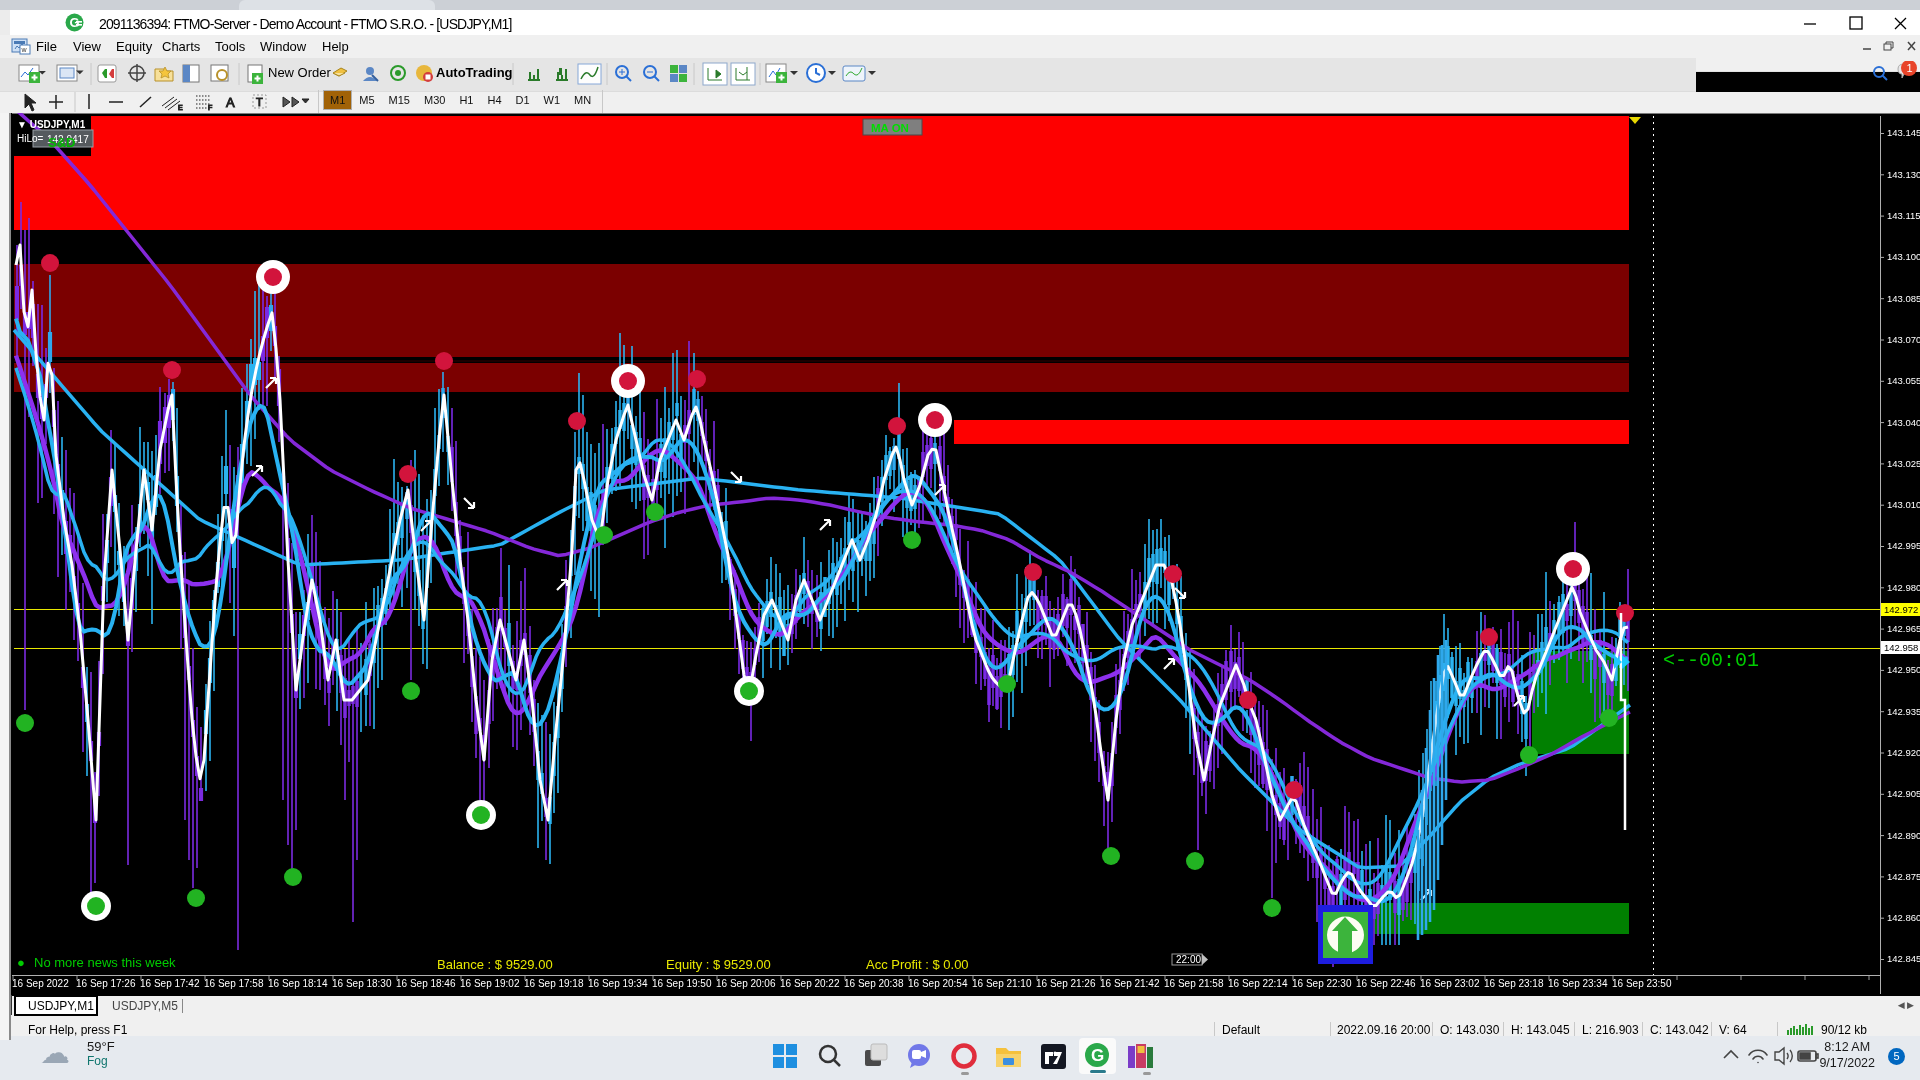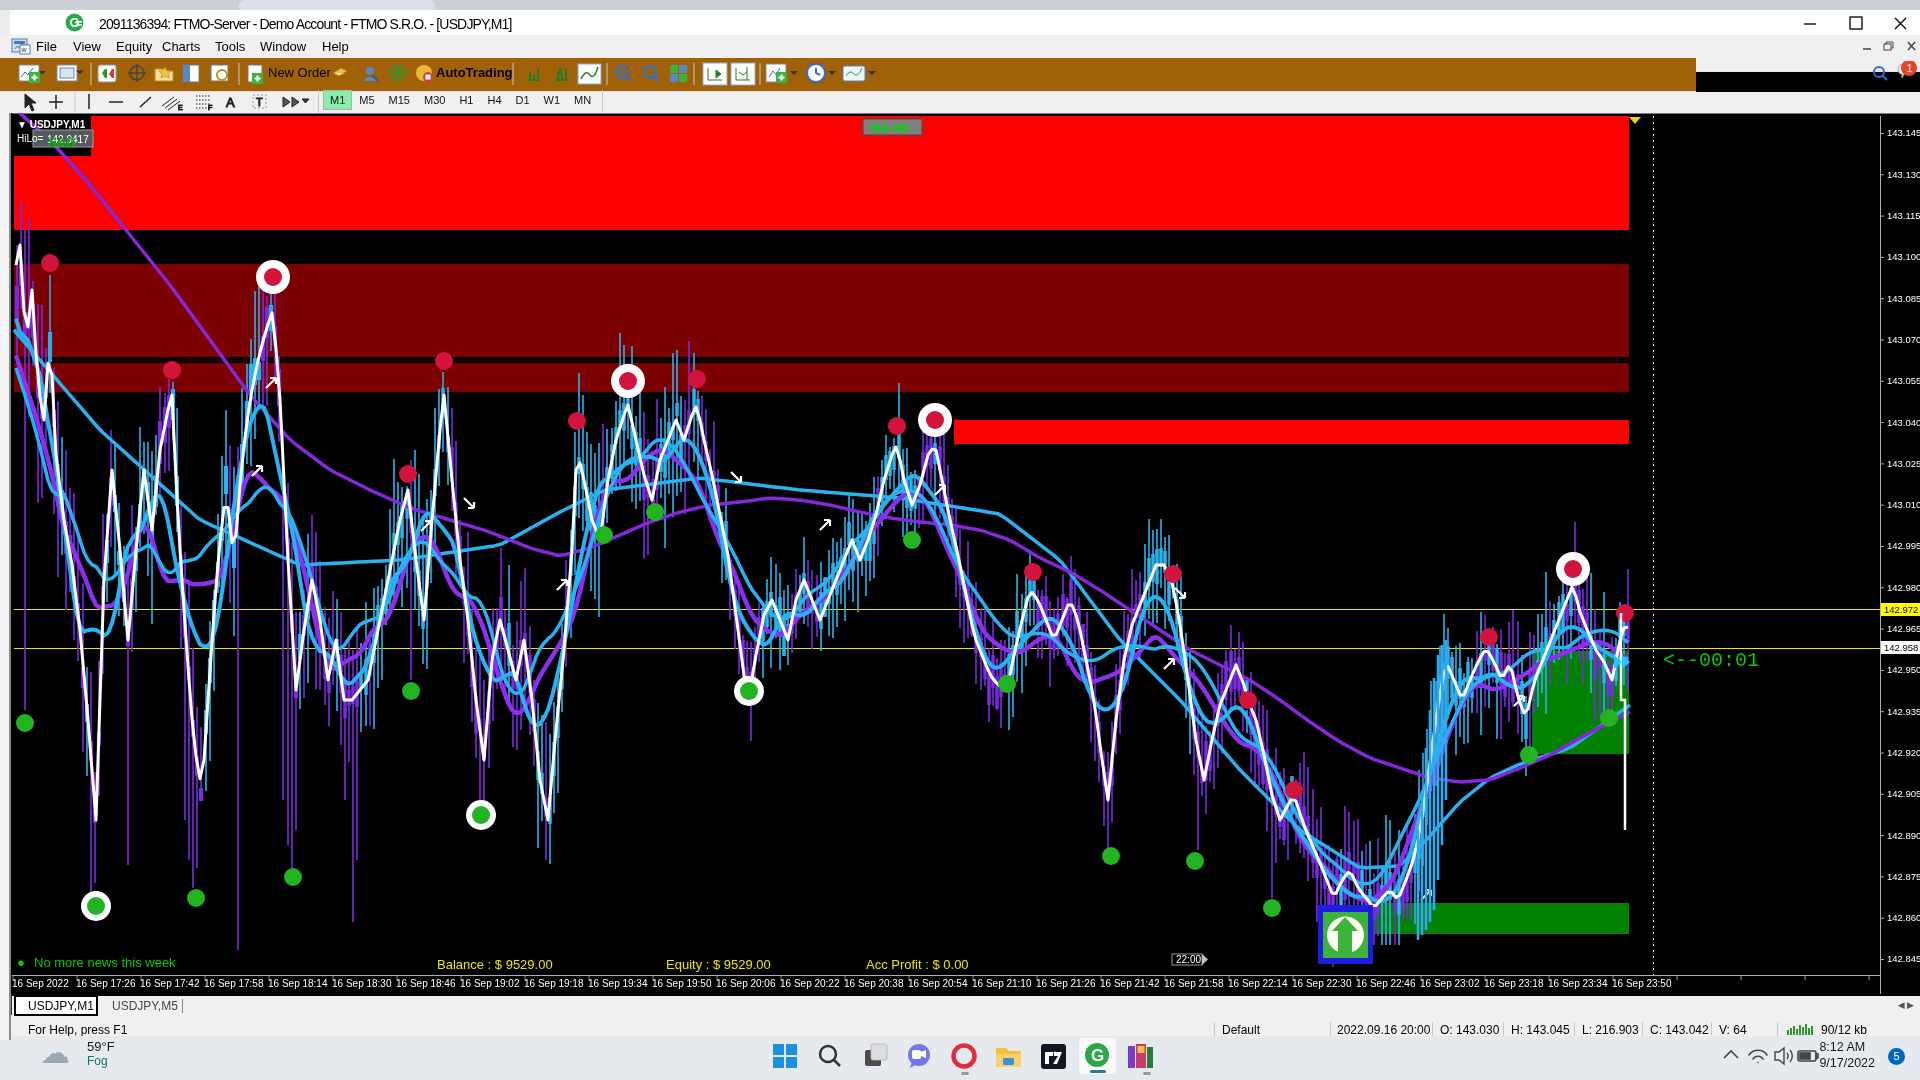--- a/index.html
+++ b/index.html
@@ -8,27 +8,27 @@
 .appico{position:absolute;left:55px;top:3px}
 .title{position:absolute;left:89px;top:6px;font-size:14px;color:#000;letter-spacing:-0.85px}
 .wctl{position:absolute;right:5px;top:0}
 .menubar{position:absolute;left:0px;top:35px;width:1920px;height:37px;background:#f0f0f0;border-bottom:1px solid #e2e2e2}
 .mdoc{position:absolute;left:11px;top:3px}
 .mi{position:absolute;top:4px;font-size:13px;color:#000}
 .mi:nth-of-type(1){left:36px}.mi:nth-of-type(2){left:73px}.mi:nth-of-type(3){left:116px}
 .mi:nth-of-type(4){left:162px}.mi:nth-of-type(5){left:215px}.mi:nth-of-type(6){left:260px}
 .mi:nth-of-type(7){left:322px}
 .mdictl{position:absolute;right:0px;top:3px}
-.tb1{position:absolute;left:0px;top:58px;width:1696px;height:34px;background:#a16207;border-bottom:1px solid #dcdcdc}
+.tb1{position:absolute;left:0px;top:58px;width:1696px;height:34px;background:#e5e5e5;border-bottom:1px solid #dcdcdc}
 .tb1 svg{position:absolute;left:0;top:3px}
 .tb2{position:absolute;left:0px;top:92px;width:1920px;height:21px;background:#f0f0f0}
 .tb2 svg{position:absolute;left:0;top:-3px}
 .tfwrap{position:absolute;left:318px;top:-2px;height:24px;border-left:1px solid #c8c8c8;border-right:1px solid #c8c8c8;padding:0 4px}
 .tf{display:inline-block;font-size:11px;color:#111;padding:4px 7px;margin-top:0px}
-.tf.on{background:#86efac;border:1px solid #b0b0b0;padding:3px 6px}
+.tf.on{background:#a16207;border:1px solid #b0b0b0;padding:3px 6px}
 #chartwrap{position:absolute;left:0;top:113px;width:1632px;height:883px;background:#000}
 #chartwrap svg{position:absolute;left:0;top:0}
 text.ax{font-family:"Liberation Sans";font-size:10px;fill:#ffffff}
 text.axp{font-family:"Liberation Sans";font-size:9.5px;fill:#ffffff}
 text.axb{font-family:"Liberation Sans";font-size:9.5px;fill:#000000}
 text.lbl{font-family:"Liberation Sans";font-size:10px;fill:#ffffff;font-weight:bold}
 text.lbl2{font-family:"Liberation Sans";font-size:10px;fill:#ffffff}
 text.snd{font-family:"Liberation Sans";font-size:13px;fill:#00b800;font-weight:bold}
 text.maon{font-family:"Liberation Sans";font-size:11.5px;fill:#00dd00;font-weight:bold}
 text.cdn{font-family:"Liberation Mono";font-size:20px;fill:#00cc00}
@@ -48,21 +48,21 @@
 .weather{position:absolute;left:40px;top:3px}
 .wcloud{font-size:30px;color:#9aa7b5;position:absolute;left:0;top:-4px}
 .wtxt{position:absolute;left:47px;top:0}
 .wt1{font-size:13px;color:#1a1a1a}
 .wt2{font-size:12px;color:#0f766e}
 .ticons{position:absolute;left:765px;top:0;width:400px;height:40px}
 .ticons svg{position:absolute;left:0;top:0}
 .udash{position:absolute;top:36px;width:8px;height:3px;border-radius:2px;background:#999}
 .tray{position:absolute;right:0;top:0;width:200px;height:40px}
 .tray svg{position:absolute;left:0;top:0}
-.clock{position:absolute;right:45px;top:3px;text-align:left;font-size:12.5px;color:#1a1a1a;line-height:16px}
+.clock{position:absolute;right:45px;top:3px;text-align:center;font-size:12.5px;color:#1a1a1a;line-height:16px}
 .badge{position:absolute;right:15px;top:12px;width:17px;height:17px;border-radius:50%;background:#0067c0;color:#fff;font-size:11px;text-align:center;line-height:17px}
 </style></head>
 <body>
 
 <div class="topstrip">
     <div class="toptab"></div>
   </div>
 <div style="position:absolute;left:0;top:10px;width:10px;height:103px;background:#ececec"></div>
 <div class="titlebar">
   <div class="appico"><svg width="19" height="19">

